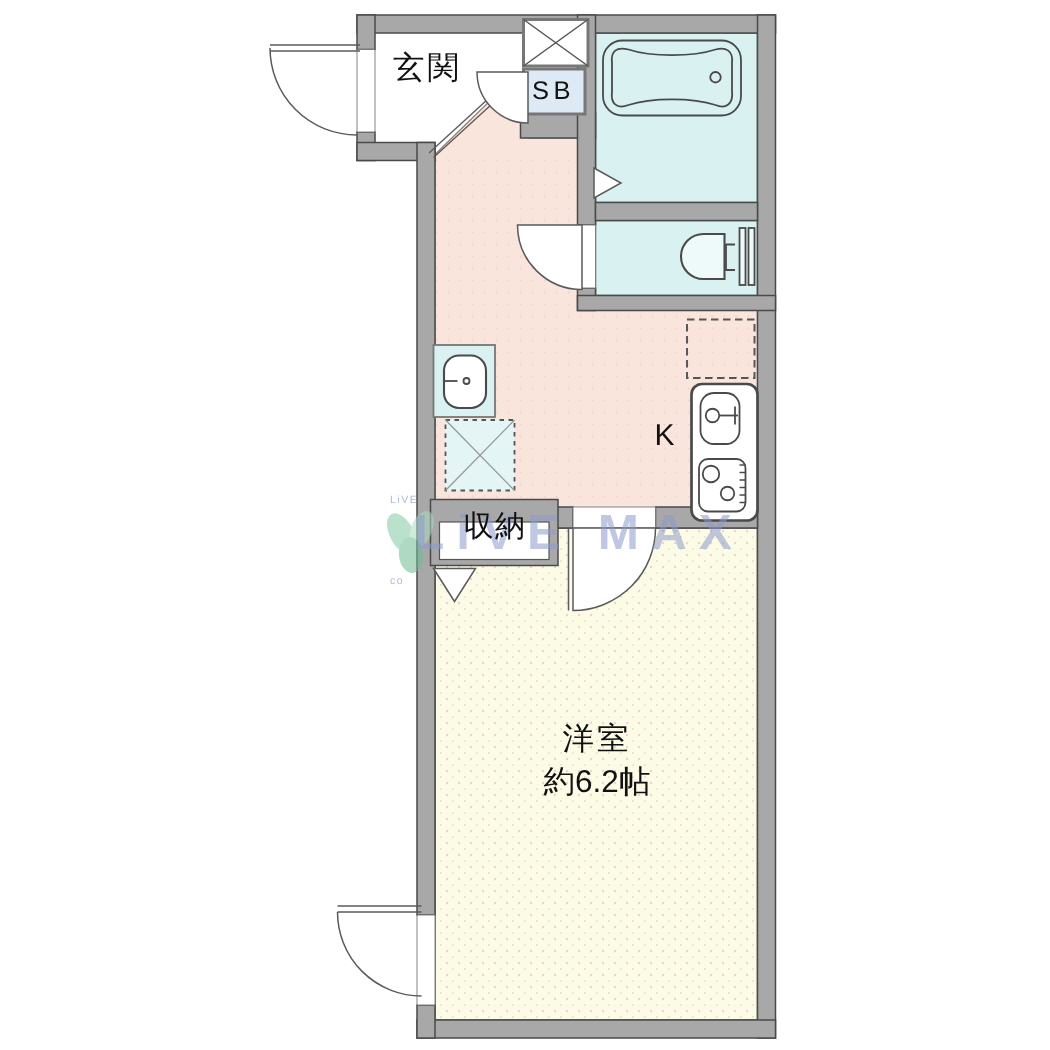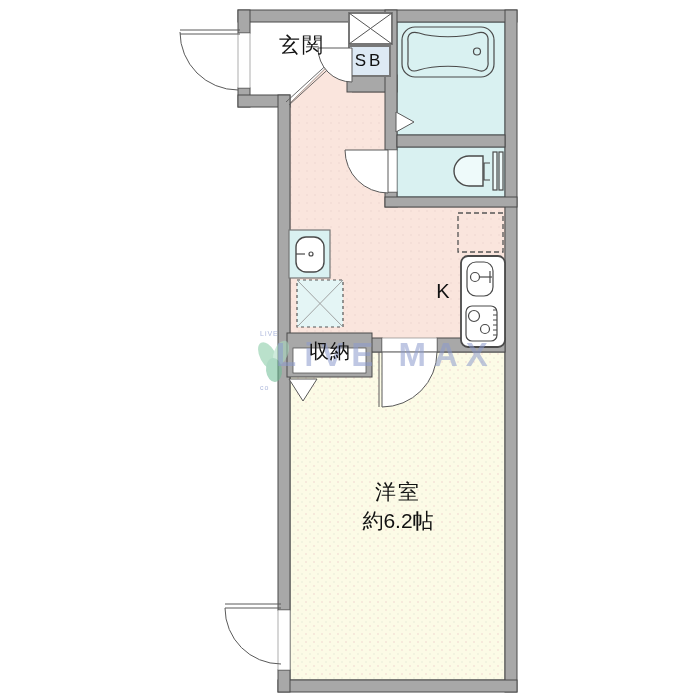--- a/index.html
+++ b/index.html
@@ -158,19 +158,19 @@
     <ellipse cx="268" cy="356" rx="8" ry="15" fill="var(--leaf)" transform="rotate(-28 268 356)"></ellipse>
     <ellipse cx="281" cy="353" rx="7" ry="13" fill="#a8dcc0" transform="rotate(22 281 353)"></ellipse>
     <ellipse cx="274" cy="370" rx="8" ry="12" fill="#6cbc94" transform="rotate(-6 274 370)"></ellipse>
   </g>
 </svg>
 
 <div id="wm-text">LiVE MAX</div>
 <div class="wm-small" style="left:260px;top:330px;">LiVE</div>
 <div class="wm-small" style="left:260px;top:384px;">co</div>
 
-<div class="lbl" style="left:302px;top:45px;">玄関</div>
+<div class="lbl" style="left:285px;top:45px;">玄関</div>
 <div class="lbl" style="left:369px;top:61px;font-size:17px;letter-spacing:3px;text-align:right;">SB</div>
 <div class="lbl" style="left:444px;top:291px;font-size:20px;">K</div>
 <div class="lbl" style="left:330px;top:351px;font-size:20px;letter-spacing:1px;">収納</div>
 <div class="lbl" style="left:398px;top:492px;">洋室</div>
 <div class="lbl" style="left:398px;top:521px;font-size:21px;letter-spacing:0;">約6.2帖</div>
 </div>
 
 </body></html>

